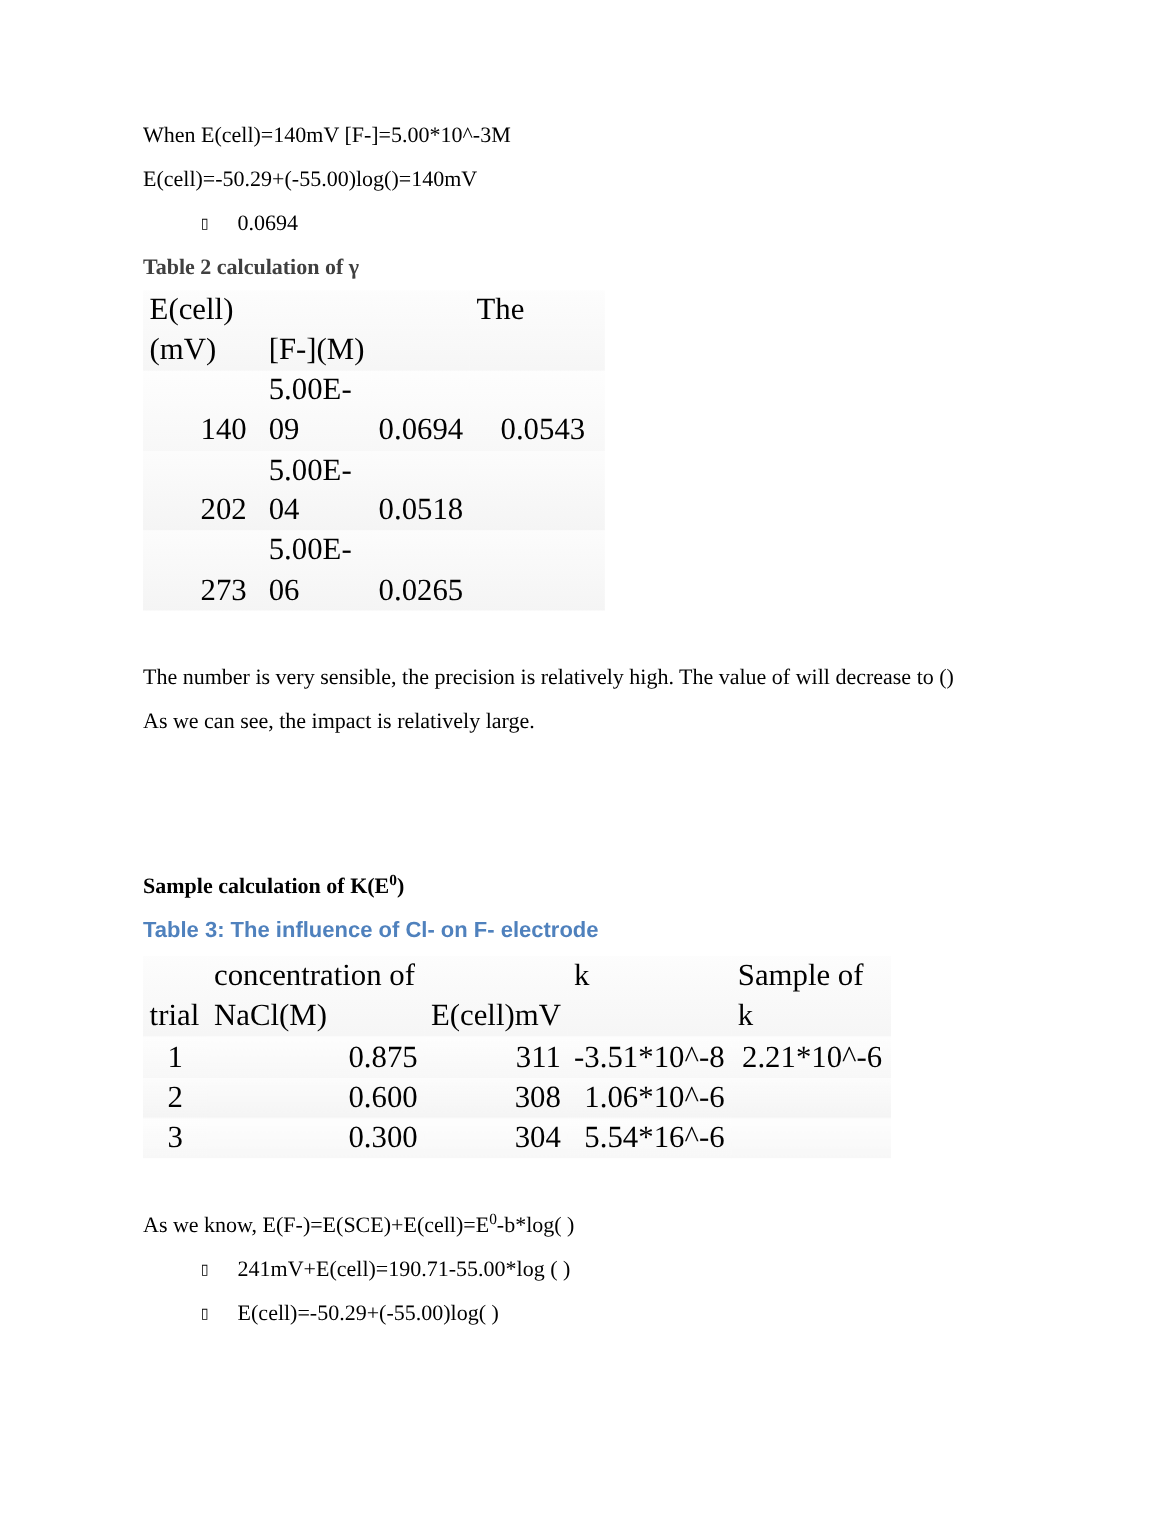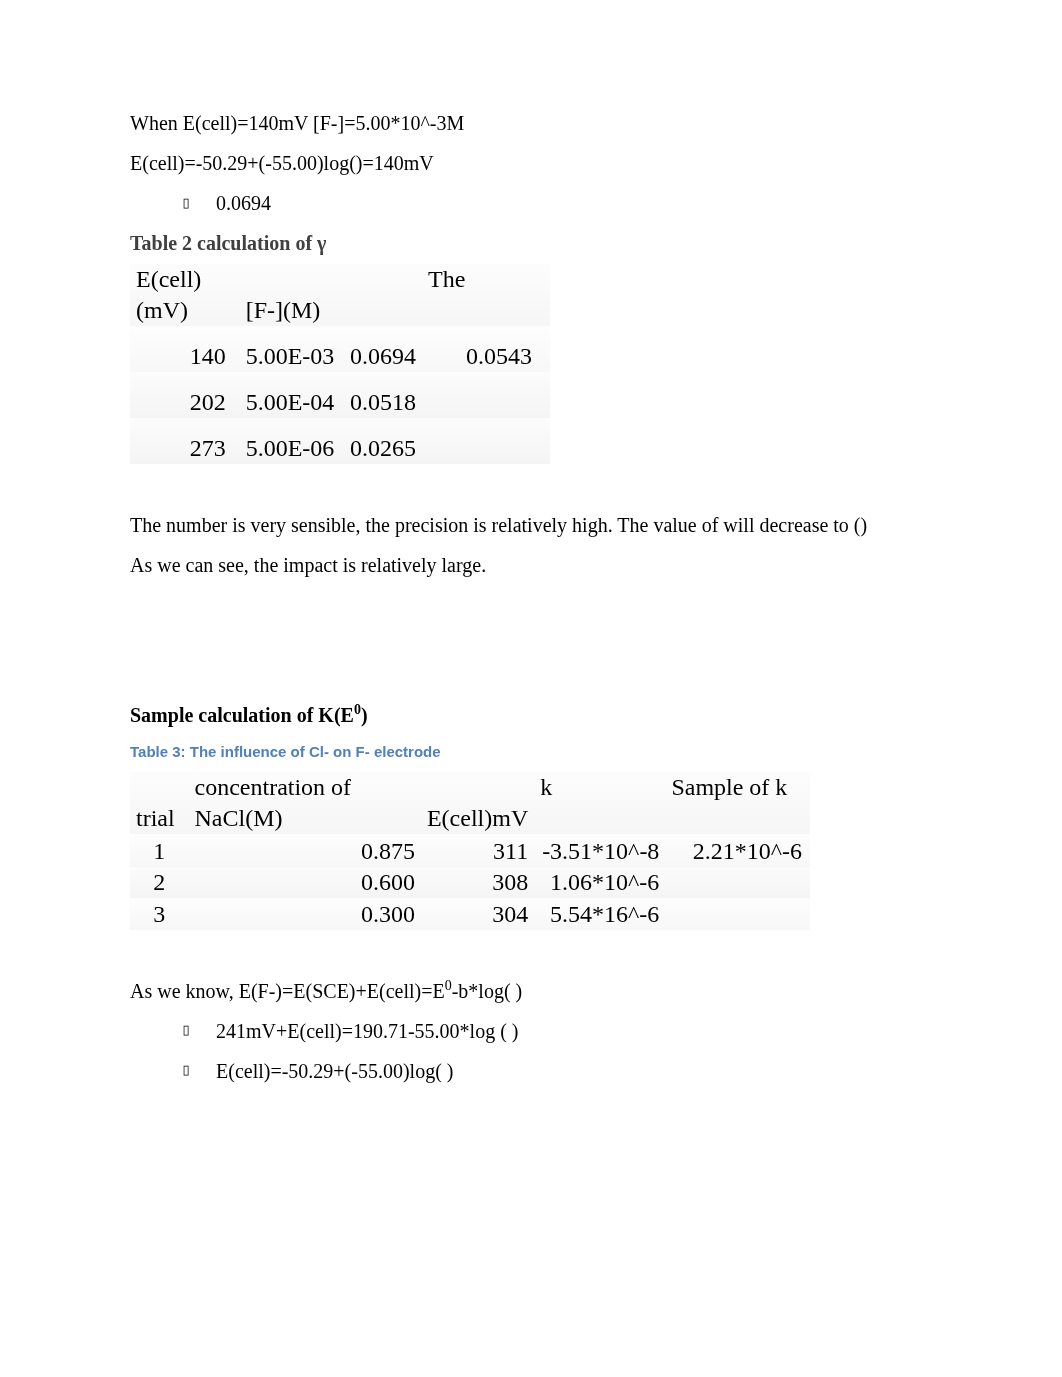--- a/index.html
+++ b/index.html
@@ -32,38 +32,38 @@
     }
     .table2-caption {
       font-family: "Times New Roman", Times, serif;
       font-size: 20px;
       font-weight: bold;
       color: #404040;
       margin: 10px 0 8px 0;
     }
     .table3-caption {
       font-family: Arial, Helvetica, sans-serif;
-      font-size: 15px;
+      font-size: 20px;
       font-weight: bold;
       color: #4F81BD;
       margin: 14px 0 10px 0;
     }
     table {
       border-collapse: collapse;
       margin-bottom: 18px;
     }
     .tbl2 {
       width: 420px;
     }
     .tbl3 {
       width: 680px;
     }
     .tbl2 th, .tbl2 td, .tbl3 th, .tbl3 td {
       font-family: "Times New Roman", Times, serif;
-      font-size: 24px;
+      font-size: 28px;
       font-weight: normal;
       text-align: left;
       vertical-align: bottom;
       padding: 0 6px;
     }
     .tbl2 .c1 { width: 100px; text-align: right; padding-right: 14px;}
     .tbl2 .c2 { width: 100px; text-align: left; }
     .tbl2 .c3 { width: 70px; text-align: right; }
     .tbl2 .c4 { width: 120px; text-align: right; padding-right: 18px;}
     .tbl2 thead th { vertical-align: bottom; padding-bottom: 0; }
@@ -112,21 +112,21 @@
     <tr class="band-head">
       <th class="c1" style="text-align:left;">E(cell) (mV)</th>
       <th class="c2" style="vertical-align:bottom;">[F-](M)</th>
       <th class="c3"></th>
       <th class="c4" style="text-align:left;vertical-align:top;">The</th>
     </tr>
   </thead>
   <tbody>
     <tr class="band-body">
       <td class="c1">140</td>
-      <td class="c2">5.00E-03</td>
+      <td class="c2">5.00E-09</td>
       <td class="c3">0.0694</td>
       <td class="c4">0.0543</td>
     </tr>
     <tr class="band-body-alt">
       <td class="c1">202</td>
       <td class="c2">5.00E-04</td>
       <td class="c3">0.0518</td>
       <td class="c4"></td>
     </tr>
     <tr class="band-body-alt">

